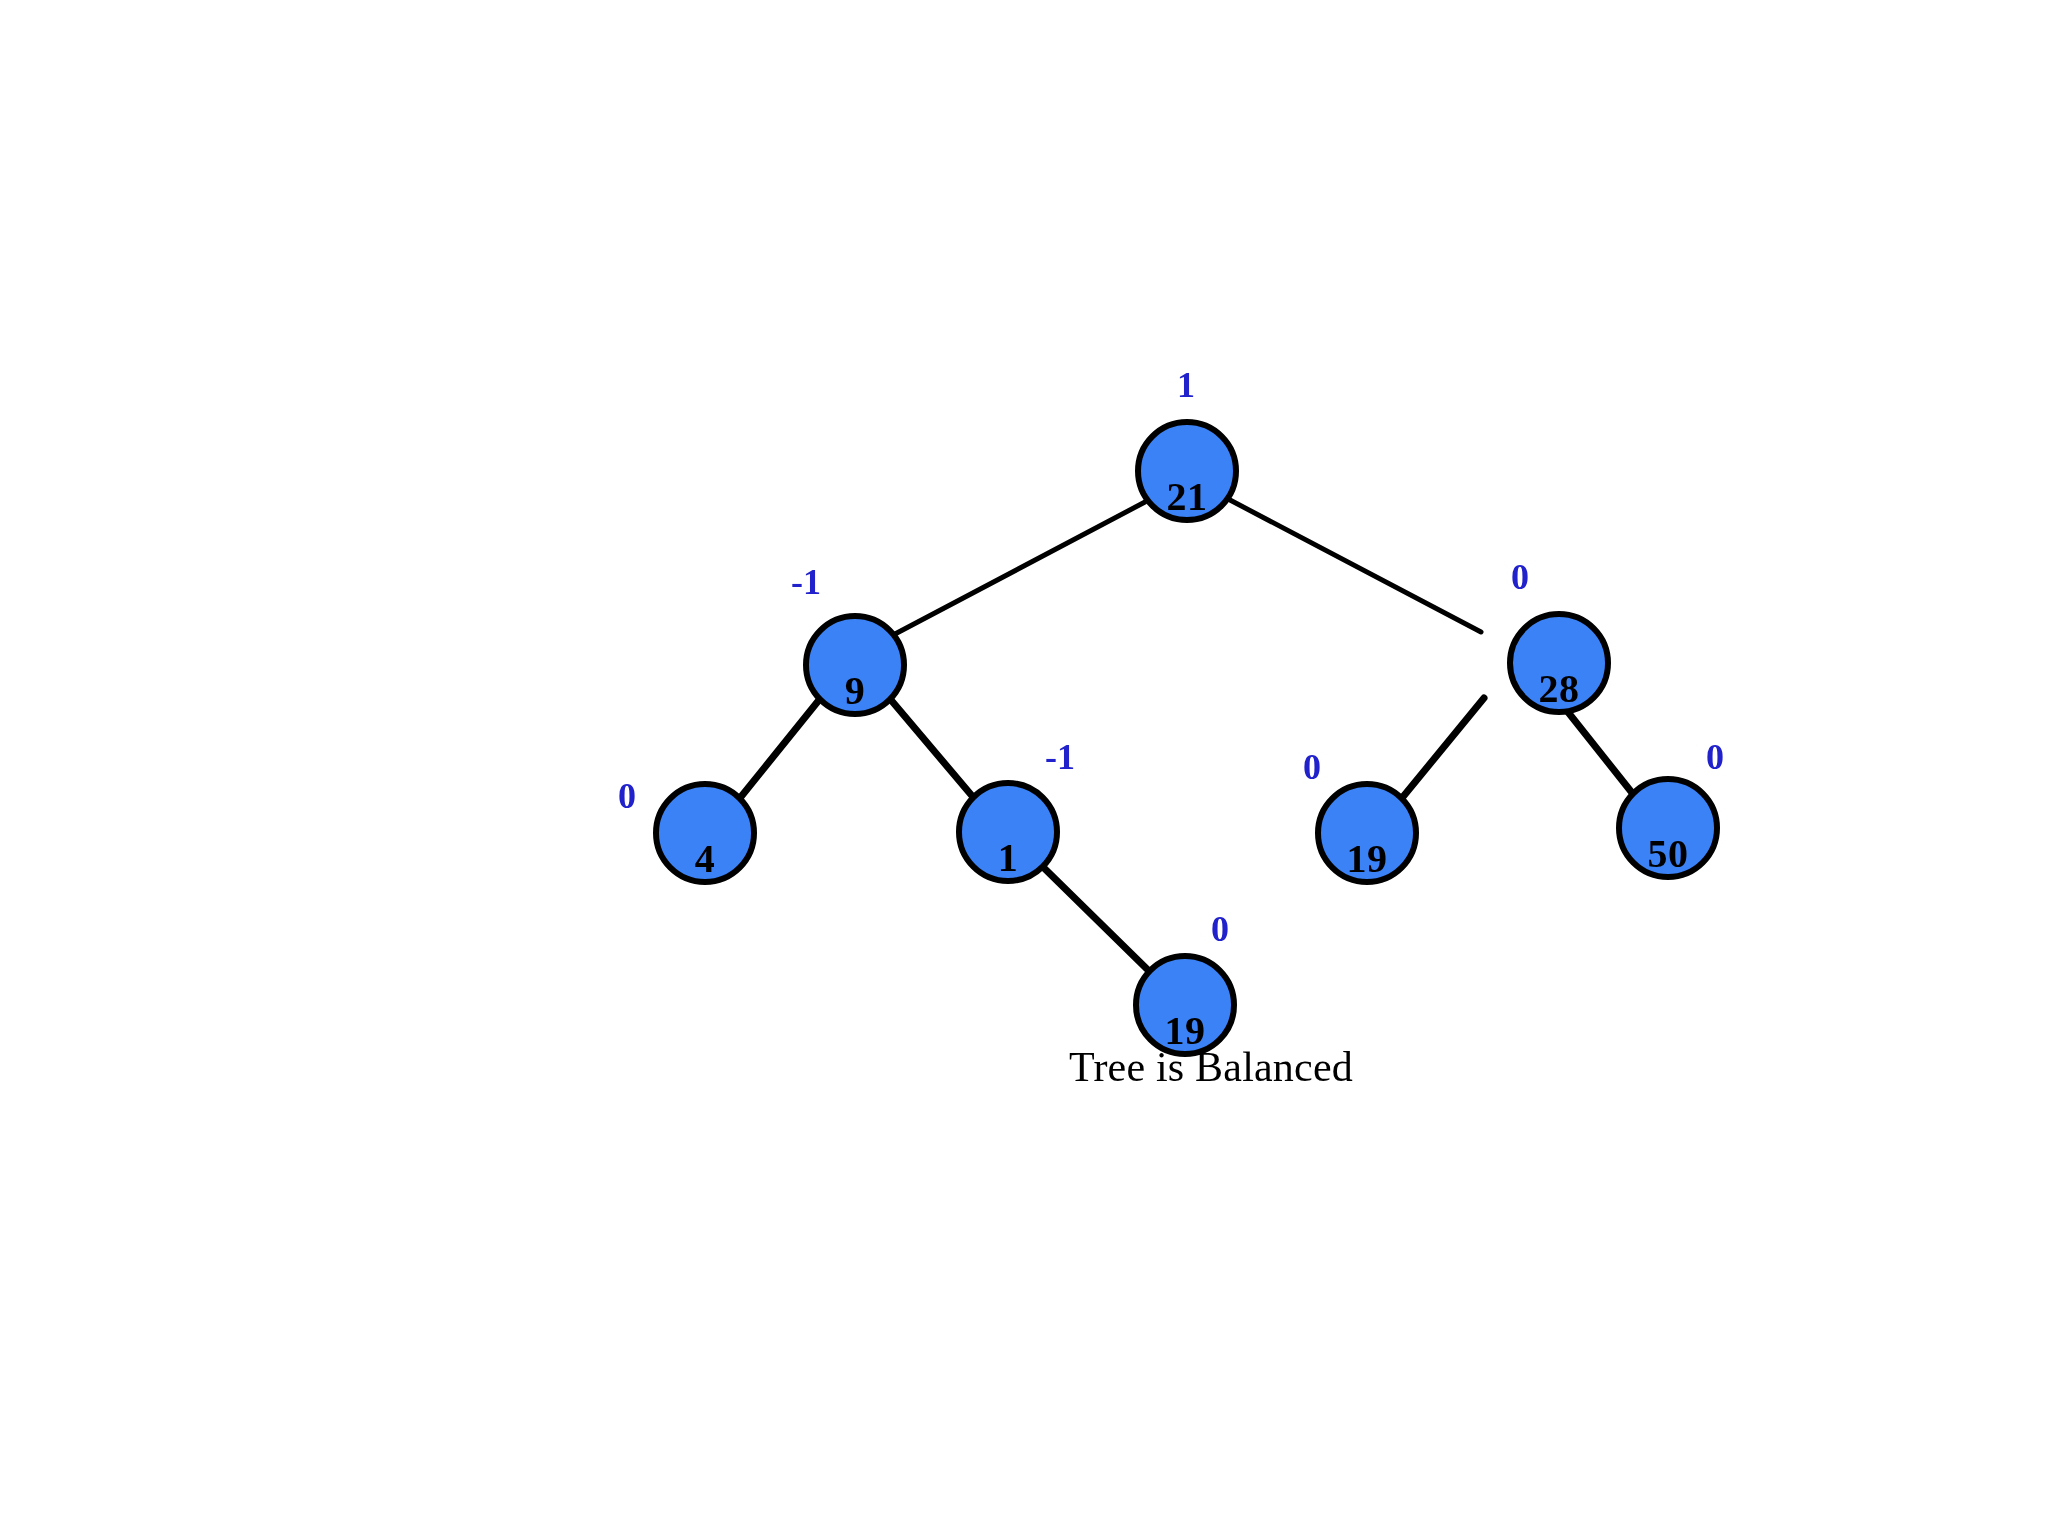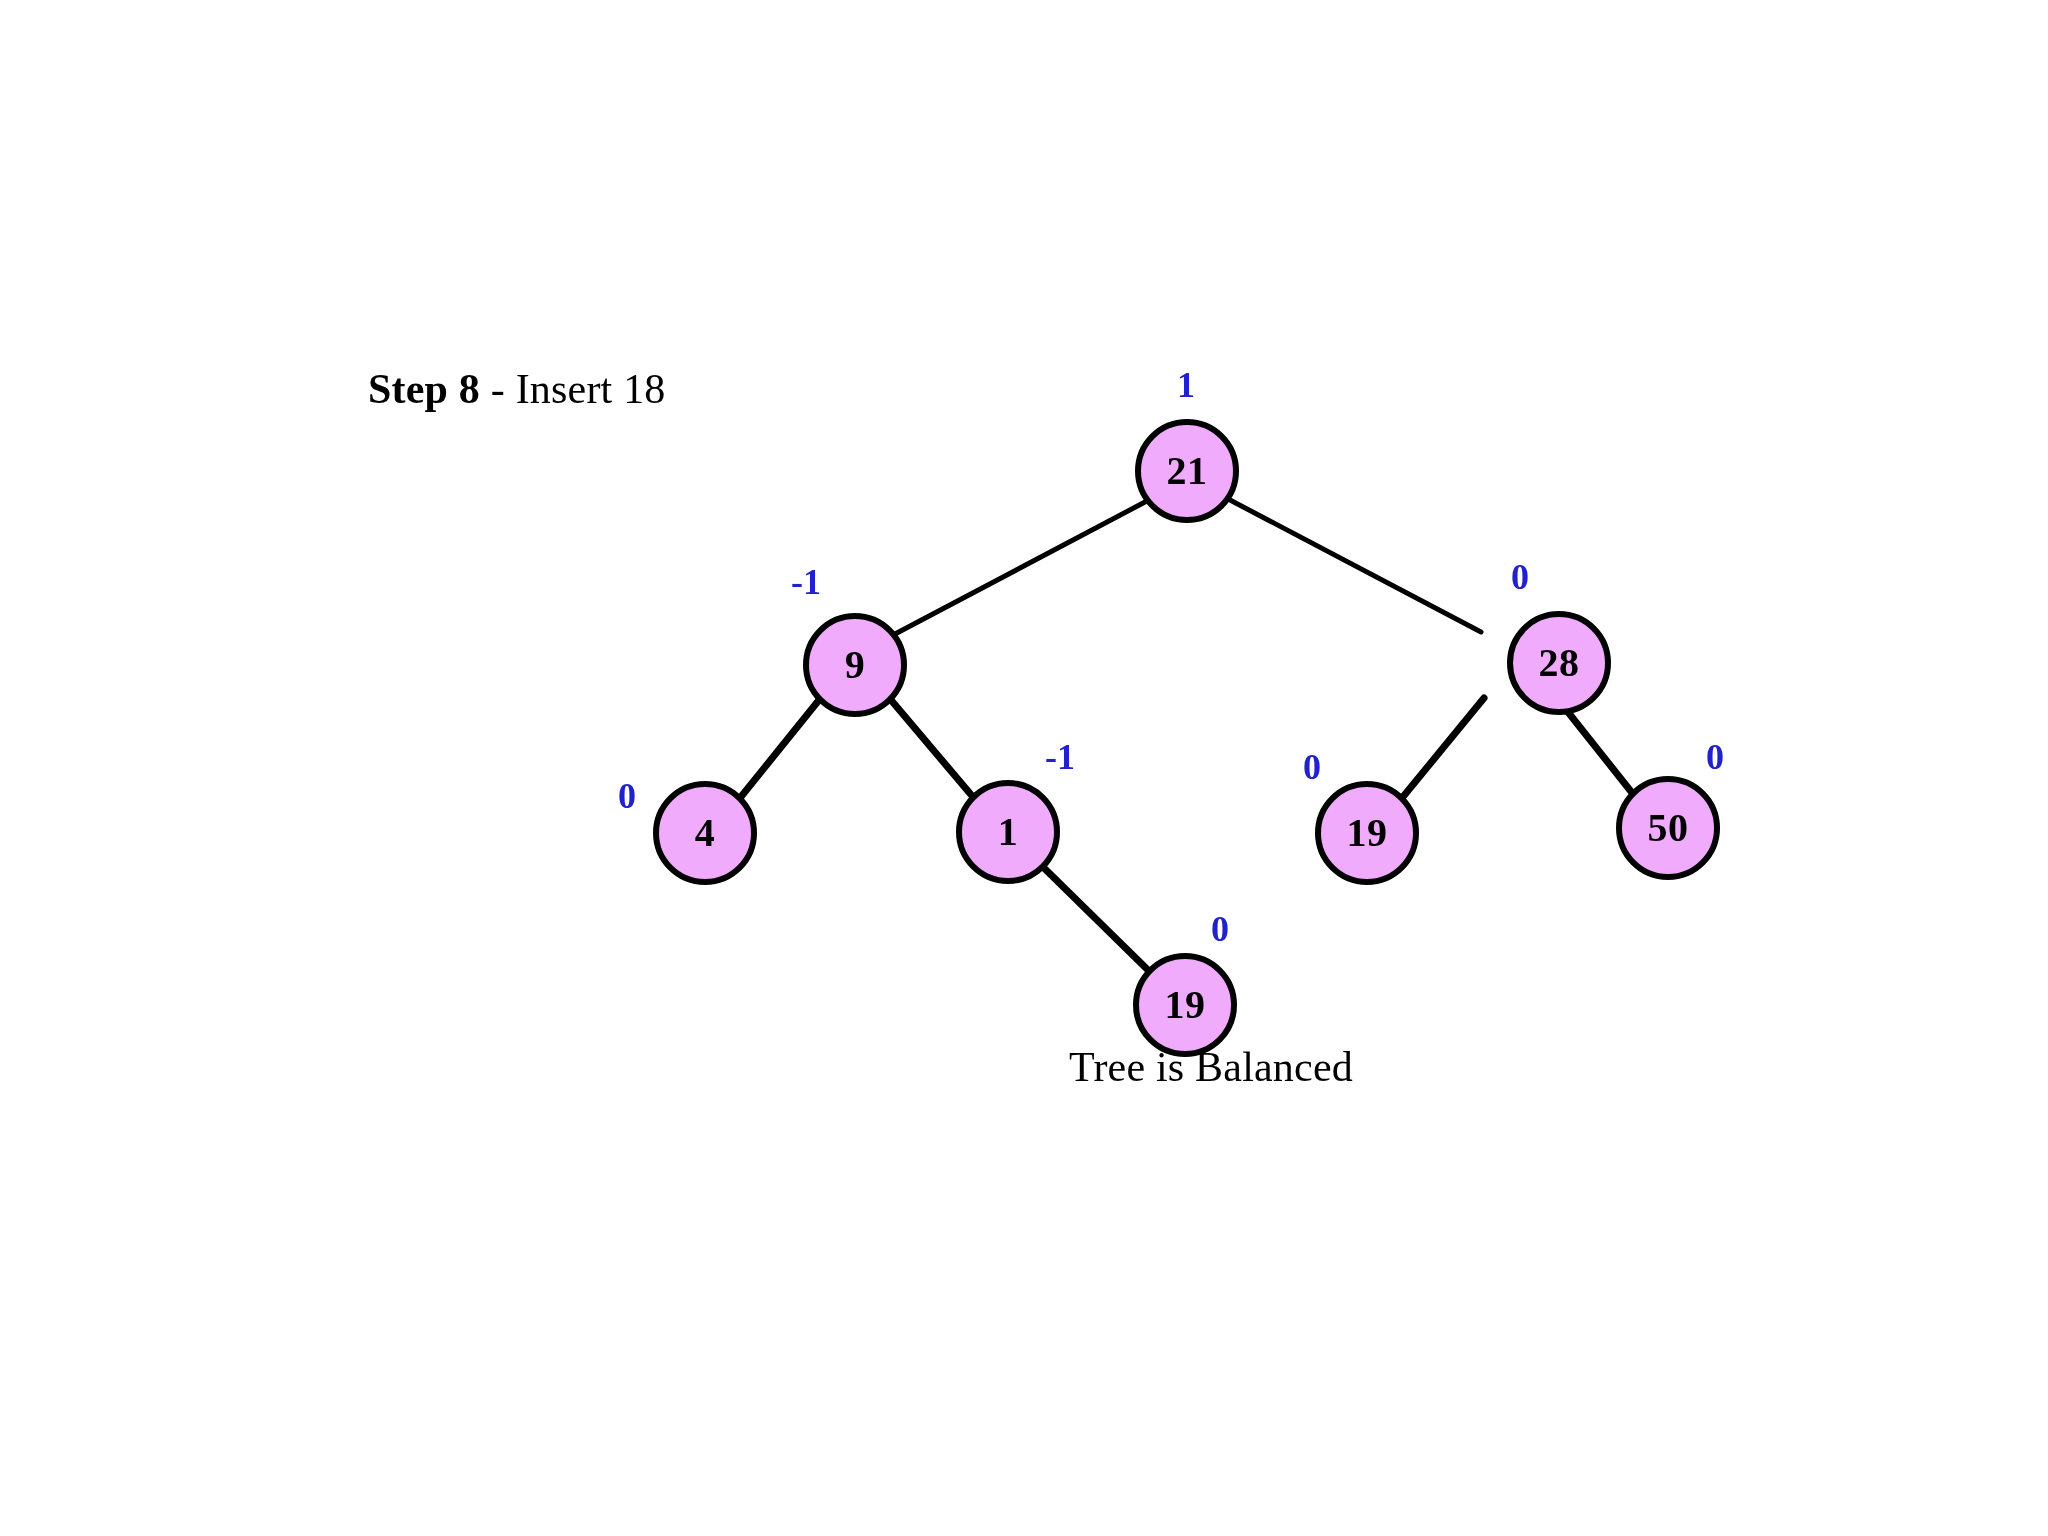--- a/index.html
+++ b/index.html
@@ -53,25 +53,25 @@
   }
 
   
   .tree-node {
     position: absolute;
     width: 104px;
     height: 104px;
     margin-left: -52px;
     margin-top: -52px;
     border-radius: 50%;
-    background: #f0abfc;
+    background: #3b82f6;
     border: 6px solid #000000;
     box-sizing: border-box;
     display: flex;
-    align-items: center;
+    align-items: flex-end;
     justify-content: center;
     z-index: 5;
   }
   .tree-node .node-value {
     font-size: 40px;
     font-weight: bold;
     color: #000000;
     line-height: 1;
     letter-spacing: 0.5px;
     user-select: none;
@@ -100,23 +100,20 @@
     color: #000000;
     white-space: nowrap;
     letter-spacing: 0.2px;
   }
 </style>
 </head>
 <body>
 
 <div id="canvas">
 
-  <div id="step-title">
-    <span class="step-bold">Step 8</span><span class="step-rest"> - Insert 18</span>
-  </div>
 
   <svg id="edge-layer" viewBox="0 0 2048 1536" width="2048" height="1536" xmlns="http://www.w3.org/2000/svg">
     <g id="edges-group" stroke="#000000" stroke-linecap="round" fill="none">
         <line x1="1145" y1="502" x2="895" y2="634" stroke="#000000" stroke-width="5"></line>
         <line x1="1230" y1="500" x2="1481" y2="632" stroke="#000000" stroke-width="5"></line>
         <line x1="819" y1="700" x2="740" y2="798" stroke="#000000" stroke-width="7"></line>
         <line x1="891" y1="700" x2="973" y2="797" stroke="#000000" stroke-width="7"></line>
         <line x1="1484" y1="698" x2="1402" y2="798" stroke="#000000" stroke-width="7"></line>
         <line x1="1556" y1="697" x2="1633" y2="794" stroke="#000000" stroke-width="7"></line>
         <line x1="1044" y1="868" x2="1149" y2="971" stroke="#000000" stroke-width="7"></line>

